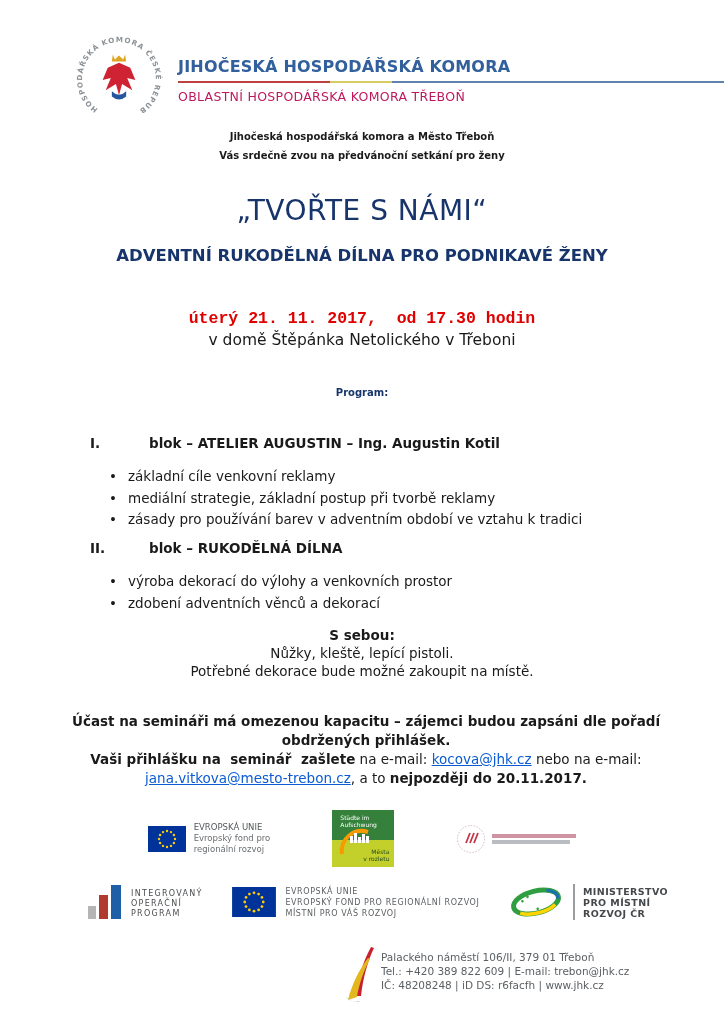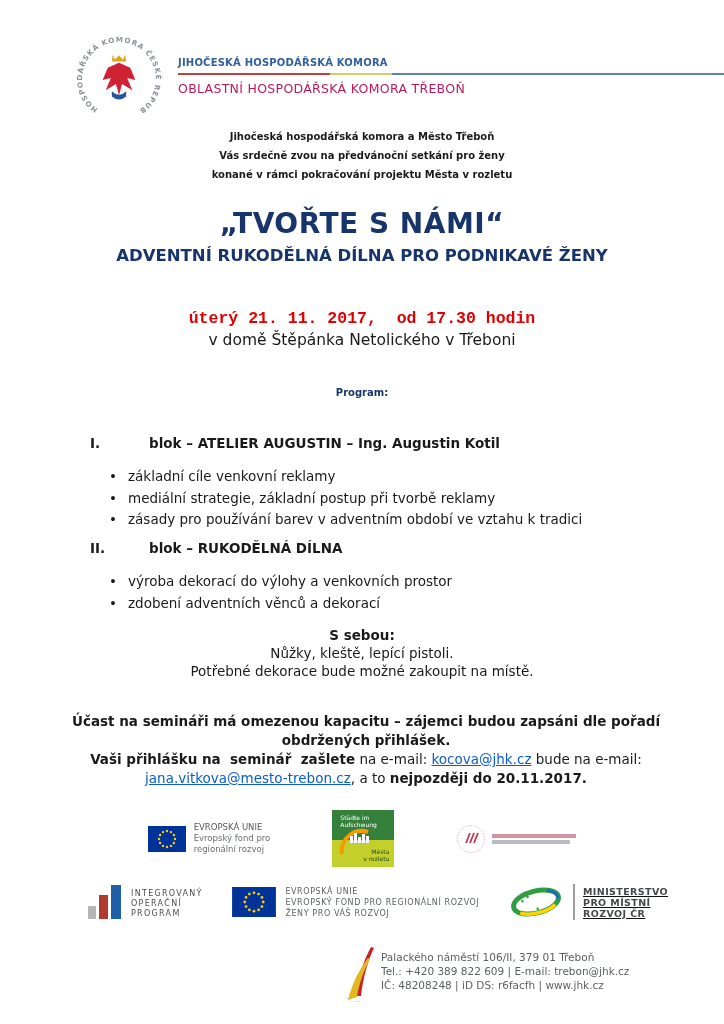--- a/index.html
+++ b/index.html
@@ -2,31 +2,31 @@
 <html><head>
 <meta charset="utf-8">
 <style>
   html,body{margin:0;padding:0;background:#ffffff;}
   .page{position:relative;width:724px;height:1024px;margin:0 auto;background:#fff;
         font-family:"DejaVu Sans","Liberation Sans",sans-serif;color:#111;overflow:hidden;}
 
   
   .seal{position:absolute;left:74px;top:34px;width:90px;height:90px;}
   .org-block{position:absolute;left:178px;top:57px;width:546px;}
-  .org-name{font-size:10px;font-weight:bold;color:#31609c;letter-spacing:.2px;}
+  .org-name{font-size:16px;font-weight:bold;color:#31609c;letter-spacing:.2px;}
   .org-rule{display:flex;height:2px;margin-top:5px;}
   .seg-red{width:152px;background:#bf4040;}
   .seg-yellow{width:62px;background:#d6cc62;}
   .seg-blue{flex:1;background:#5f83ae;}
   .branch-name{margin-top:6px;font-size:12.5px;color:#be185d;letter-spacing:.3px;}
 
   
   .centered{position:absolute;left:0;right:0;text-align:center;}
   .intro{top:127px;font-size:10px;font-weight:bold;line-height:19px;color:#1a1a1a;}
-  .main-title{top:207px;font-size:28px;font-weight:bold;color:#17356b;letter-spacing:.5px;}
+  .main-title{top:194px;font-size:28px;font-weight:normal;color:#17356b;letter-spacing:.5px;}
   .subtitle{top:246px;font-size:16.5px;font-weight:bold;color:#17356b;}
   .event-date{top:309px;font-size:16.5px;font-weight:bold;color:#e00000;white-space:pre-wrap;font-family:Liberation Mono, monospace;}
   .event-venue{top:331px;font-size:15.5px;color:#1a1a1a;}
   .program-heading{top:387px;font-size:10px;font-weight:bold;color:#17356b;}
 
   
   .prog-block{position:absolute;left:90px;right:50px;}
   .block-1{top:435px;} .block-2{top:540px;}
   .block-head{display:flex;font-size:13.5px;font-weight:bold;color:#1a1a1a;}
   .block-head .numeral{width:59px;}
@@ -56,21 +56,21 @@
   .etc-logo{display:flex;align-items:center;}
   .etc-lines{margin-left:6px;}
   .etc-line1{width:84px;height:4px;background:#cf93a1;}
   .etc-line2{width:78px;height:4px;background:#b9bdc2;margin-top:2px;}
 
   
   .logos-row2{position:absolute;top:884px;left:88px;right:56px;display:flex;justify-content:space-between;align-items:center;}
   .iop-logo{display:flex;align-items:flex-end;}
   .iop-text{margin-left:9px;margin-bottom:1px;font-size:8px;font-weight:normal;letter-spacing:1.3px;line-height:10px;color:#4a4d50;}
   .eu2-text{margin-left:9px;font-size:8px;letter-spacing:.6px;line-height:11px;color:#5d6164;}
-  .ministry-logo{display:flex;align-items:center;text-decoration:underline;}
+  .ministry-logo{display:flex;align-items:center;}
   .ministry-div{width:2px;height:36px;background:#9a9ea1;margin:0 8px 0 10px;}
   .ministry-text{font-size:9.5px;font-weight:bold;line-height:11px;letter-spacing:.4px;color:#45484b;}
 
   
   .footer{position:absolute;top:946px;left:344px;display:flex;align-items:flex-start;}
   .footer-text{margin-left:7px;margin-top:4px;font-size:10.5px;line-height:14px;color:#5c6063;}
 </style>
 </head>
 <body>
 
@@ -95,21 +95,20 @@
       <div class="seg-red"></div>
       <div class="seg-yellow"></div>
       <div class="seg-blue"></div>
     </div>
     <div class="branch-name">OBLASTNÍ HOSPODÁŘSKÁ KOMORA TŘEBOŇ</div>
   </div>
 
   <div class="centered intro">
     <div>Jihočeská hospodářská komora a Město Třeboň</div>
     <div>Vás srdečně zvou na předvánoční setkání pro ženy</div>
-    <div>konané v rámci pokračování projektu Města v rozletu</div>
   </div>
 
   <div class="centered main-title">„TVOŘTE S NÁMI“</div>
   <div class="centered subtitle">ADVENTNÍ RUKODĚLNÁ DÍLNA PRO PODNIKAVÉ ŽENY</div>
 
   <div class="centered event-date">úterý 21. 11. 2017,  od 17.30 hodin</div>
   <div class="centered event-venue">v domě Štěpánka Netolického v Třeboni</div>
 
   <div class="centered program-heading">Program:</div>
 
@@ -153,21 +152,21 @@
 
   <div class="centered bring">
     <div class="bring-head">S sebou:</div>
     <div>Nůžky, kleště, lepící pistoli.</div>
     <div>Potřebné dekorace bude možné zakoupit na místě.</div>
   </div>
 
   <div class="centered registration">
     <div class="b">Účast na semináři má omezenou kapacitu – zájemci budou zapsáni dle pořadí</div>
     <div class="b">obdržených přihlášek.</div>
-    <div><span class="b pre">Vaši přihlášku na  seminář  zašlete</span><span class="pre"> na e-mail: </span><a href="#">kocova@jhk.cz</a><span class="pre"> bude na e-mail:</span></div>
+    <div><span class="b pre">Vaši přihlášku na  seminář  zašlete</span><span class="pre"> na e-mail: </span><a href="#">kocova@jhk.cz</a><span class="pre"> nebo na e-mail:</span></div>
     <div><a href="#">jana.vitkova@mesto-trebon.cz</a><span class="pre">, a to </span><span class="b">nejpozději do 20.11.2017.</span></div>
   </div>
 
   <div class="logos-row1">
     <div class="eu-logo">
       <svg viewBox="0 0 38 26" width="38" height="26">
         <rect width="38" height="26" fill="#003399"></rect>
         <g fill="#ffcc00">
           <circle cx="19" cy="5" r="1.2"></circle>
             <circle cx="23" cy="6.1" r="1.2"></circle>
@@ -253,21 +252,21 @@
             <circle cx="15" cy="19.9" r="1.2"></circle>
           <circle cx="12.1" cy="17" r="1.2"></circle>
             <circle cx="11" cy="13" r="1.2"></circle>
           <circle cx="12.1" cy="9" r="1.2"></circle>
             <circle cx="15" cy="6.1" r="1.2"></circle>
         </g>
       </svg>
       <div class="eu2-text">
         <div>EVROPSKÁ UNIE</div>
         <div>EVROPSKÝ FOND PRO REGIONÁLNÍ ROZVOJ</div>
-        <div>ŽENY PRO VÁŠ ROZVOJ</div>
+        <div>MÍSTNÍ PRO VÁŠ ROZVOJ</div>
       </div>
     </div>
 
     <div class="ministry-logo">
       <svg viewBox="0 0 54 36" width="54" height="36">
         <g transform="rotate(-14 27 18)">
           <ellipse cx="27" cy="18" rx="23" ry="11" fill="none" stroke="#2f9e41" stroke-width="5"></ellipse>
           <path d="M9,25 A23,11 0 0 0 45,25" fill="none" stroke="#ffd400" stroke-width="3.5"></path>
           <path d="M40,9 A23,11 0 0 1 49,20" fill="none" stroke="#1a6fb5" stroke-width="3"></path>
           <circle cx="14" cy="14" r="1.3" fill="#2f9e41"></circle>

